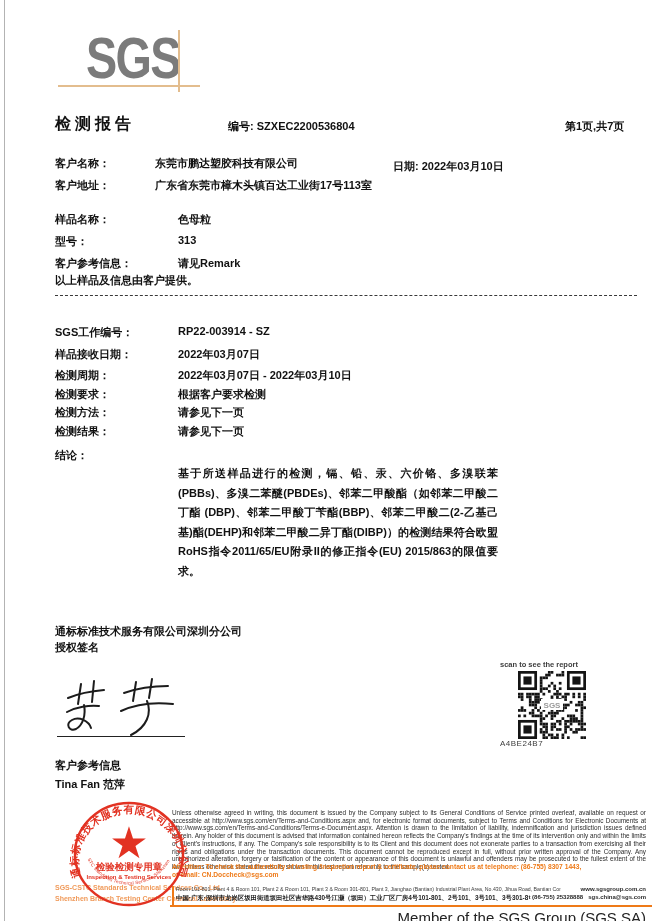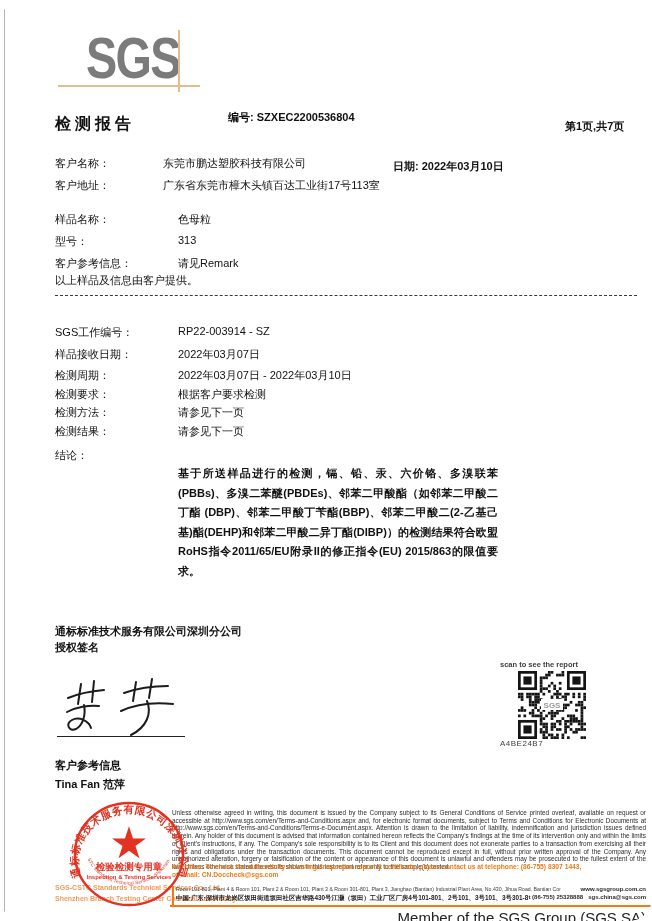--- a/index.html
+++ b/index.html
@@ -1,37 +1,37 @@
 <!DOCTYPE html>
 <html><head>
 <meta charset="utf-8">
 <style>
   html,body{margin:0;padding:0;background:#ffffff;}
   .page{position:relative;width:652px;height:921px;background:#fff;overflow:hidden;
-        font-family:"Liberation Sans","DejaVu Sans",sans-serif;color:#111;border-radius:23px;}
+        font-family:"Liberation Sans","DejaVu Sans",sans-serif;color:#111;}
   .abs{position:absolute;}
   .edge-line{left:4px;top:0;width:1px;height:921px;background:#b3b3b3;}
 
   
   .logo-text{left:86px;top:30px;font-size:57px;line-height:1;font-weight:bold;color:#7b7b7b;
              letter-spacing:-2px;transform:scaleX(.82);transform-origin:left top;}
   .logo-hline{left:58px;top:85px;width:142px;height:2px;background:#e3bd8e;}
   .logo-vline{left:178px;top:30px;width:2px;height:62px;background:#e3bd8e;}
 
   
   .doc-title{left:55px;top:114px;font-size:16px;font-weight:bold;letter-spacing:4px;}
   .t11{font-size:11px;font-weight:bold;white-space:nowrap;}
-  .no-row{left:228px;top:110px;}
+  .no-row{left:228px;top:119px;}
   .date-row{left:393px;top:119px;margin-top:40px;}
   .pageinfo{left:565px;top:119px;}
 
   
-  .frow{position:absolute;left:55px;font-size:11px;font-weight:normal;white-space:nowrap;}
+  .frow{position:absolute;left:55px;font-size:11px;font-weight:bold;white-space:nowrap;}
   .frow .lbl{display:inline-block;}
-  .val-a{position:absolute;left:108px;top:0;}
+  .val-a{position:absolute;left:100px;top:0;}
   .val-b{position:absolute;left:123px;top:0;}
   .dashed{left:55px;top:295px;width:582px;height:0;border-top:1.6px dashed #3a3a3a;}
 
   .concl{left:178px;top:464px;width:320px;font-size:11px;font-weight:bold;line-height:19.5px;
          text-align:justify;}
 
   
   .sig-company{left:55px;top:624px;font-size:11px;font-weight:bold;}
   .sig-auth{left:55px;top:640px;font-size:11px;font-weight:bold;}
   .sig-line{left:57px;top:736px;width:128px;height:0;border-top:1.6px solid #222;}

